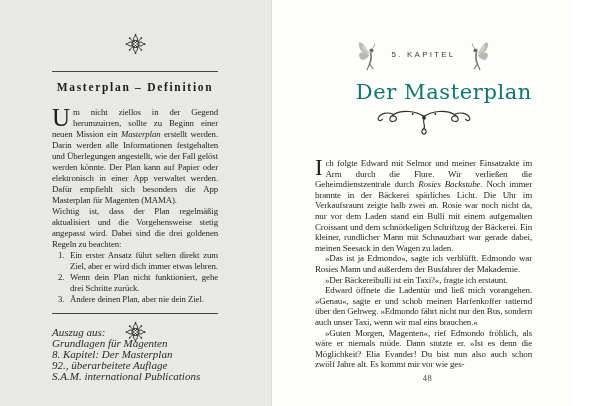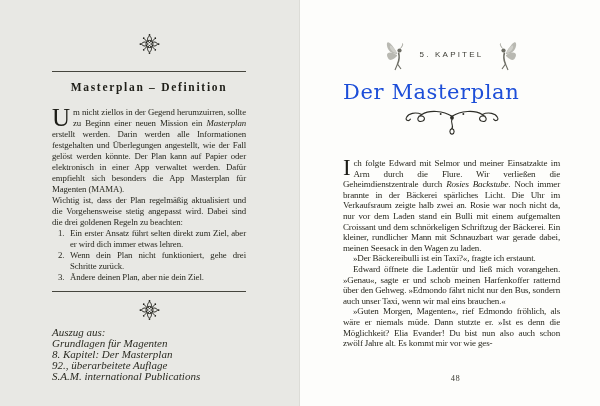--- a/index.html
+++ b/index.html
@@ -2,21 +2,21 @@
 <html><head>
 <meta charset="utf-8">
 <style>
   html,body{margin:0;padding:0;background:#ffffff;}
   .spread{
     width:600px;height:406px;display:flex;overflow:hidden;
     font-family:"Liberation Serif",serif;color:#28281f;
   }
   .page{box-sizing:border-box;position:relative;overflow:hidden;}
   .page.left{
-    width:300px;background:#e8e8e4;
+    width:272px;background:#e8e8e4;
     padding:33px 53px 0 52px;
     border-right:1px solid #dcdcd7;
   }
   .page.right{
     width:300px;background:#fdfdfb;
     padding:38px 40px 0 43px;
   }
   .orn{text-align:center;line-height:0;}
   .orn svg{width:21px;height:22px;}
   .rule{border-top:1.2px solid #45453d;margin-top:16px;}
@@ -42,23 +42,23 @@
   }
   
   .chap-head{display:flex;align-items:center;justify-content:center;gap:10px;height:36px;}
   .fairy svg{width:24px;height:34px;display:block;}
   .fairy.mirror svg{transform:scaleX(-1);}
   .chap-label{
     font-family:"Liberation Sans",sans-serif;
     font-size:8px;letter-spacing:2.2px;color:#3c3c34;padding-bottom:4px;
   }
   h1.chap-title{
-    margin:6px 0 0 0;text-align:left;font-weight:normal;
+    margin:6px 0 0 0;text-align:right;font-weight:normal;
     font-family:"DejaVu Serif",serif;
-    font-size:21px;letter-spacing:0.6px;color:#1d4ed8;
+    font-size:21px;letter-spacing:0.6px;color:#0f766e;
   }
   .flourish{text-align:center;margin-top:3px;line-height:0;}
   .flourish svg{width:104px;height:30px;}
   .body-right{margin-top:21px;font-size:9px;line-height:10.6px;letter-spacing:-0.15px;}
   .body-right p.indent{text-indent:10px;}
   .body-right .dropcap{font-size:23px;line-height:18px;}
   .pagenum{
     position:absolute;bottom:23px;left:43px;right:32px;
     text-align:center;font-size:8.5px;color:#3a3a32;letter-spacing:0.5px;
   }
@@ -198,20 +198,21 @@
           <path d="M55 22 C58 23 58 27 55 28 C52 27 52 23 55 22"></path>
         </g>
         <circle cx="55" cy="10.5" r="2" fill="#2e2e28"></circle>
         <circle cx="43" cy="6.5" r="1" fill="#2e2e28"></circle>
         <circle cx="67" cy="6.5" r="1" fill="#2e2e28"></circle>
       </svg>
     </div>
 
     <div class="body-right">
         <p><span class="dropcap">I</span>ch folgte Edward mit Selmor und meiner Einsatzakte im Arm durch die Flure. Wir verließen die Geheimdienstzentrale durch <i>Rosies Backstube</i>. Noch immer brannte in der Bäckerei spärliches Licht. Die Uhr im Verkaufsraum zeigte halb zwei an. Rosie war noch nicht da, nur vor dem Laden stand ein Bulli mit einem aufgemalten Croissant und dem schnörkeligen Schriftzug der Bäckerei. Ein kleiner, rundlicher Mann mit Schnauzbart war gerade dabei, meinen Seesack in den Wagen zu laden.</p>
+        <p class="indent">»Das ist ja Edmondo«, sagte ich verblüfft. Edmondo war Rosies Mann und außerdem der Busfahrer der Makademie.</p>
         <p class="indent">»Der Bäckereibulli ist ein Taxi?«, fragte ich erstaunt.</p>
         <p class="indent">Edward öffnete die Ladentür und ließ mich vorangehen. »Genau«, sagte er und schob meinen Harfenkoffer ratternd über den Gehweg. »Edmondo fährt nicht nur den Bus, sondern auch unser Taxi, wenn wir mal eins brauchen.«</p>
         <p class="indent">»Guten Morgen, Magenten«, rief Edmondo fröhlich, als wäre er niemals müde. Dann stutzte er. »Ist es denn die Möglichkeit? Elia Evander! Du bist nun also auch schon zwölf Jahre alt. Es kommt mir vor wie ges-</p>
       </div>
 
     <div class="pagenum">48</div>
   </div>
 </div>
 
 </body></html>

